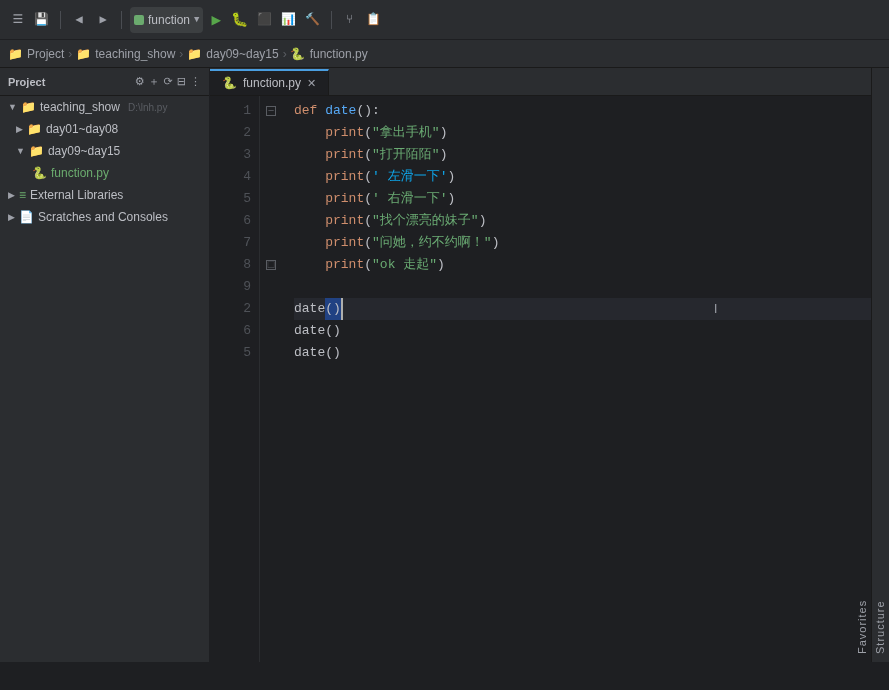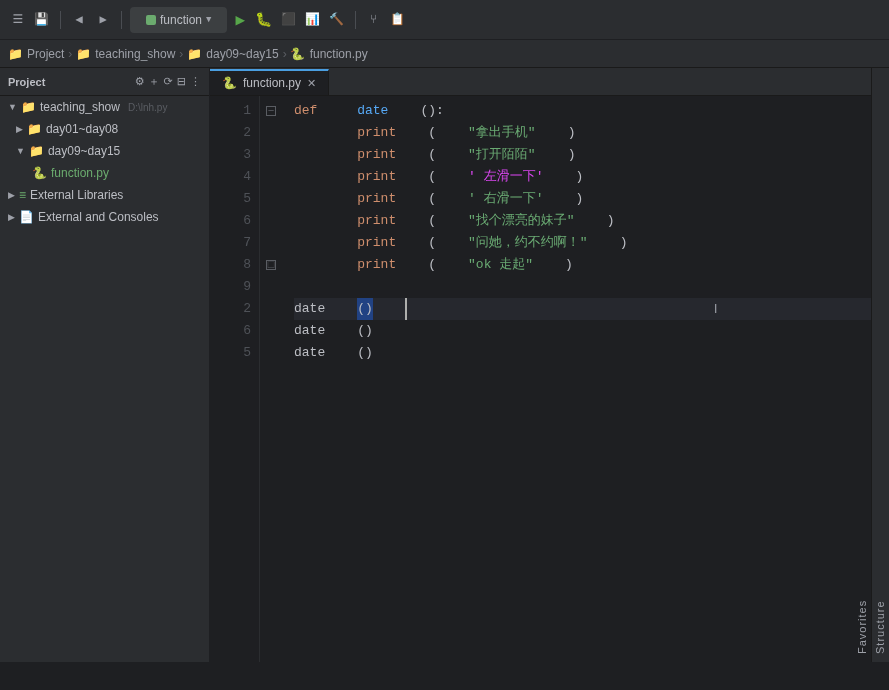--- a/index.html
+++ b/index.html
@@ -37,21 +37,21 @@
       width: 1px;
       height: 18px;
       background: #4a4d52;
       margin: 0 4px;
     }
     .run-config {
       display: flex;
       align-items: center;
       background: #3c3f41;
       border-radius: 4px;
-      padding: 2px 16px;
+      padding: 2px 4px;
       gap: 4px;
       cursor: pointer;
       height: 26px;
     }
     .run-config-icon {
       width: 10px;
       height: 10px;
       background: #6bab6e;
       border-radius: 2px;
     }
@@ -215,21 +215,20 @@
       overflow-x: auto;
       position: relative;
     }
     .code-line {
       height: 22px;
       line-height: 22px;
       white-space: pre;
       display: flex;
       align-items: center;
       position: relative;
-      gap: 32px;
     }
     
     .kw { color: #cf8e6d; } 
     .fn { color: #56a8f5; } 
     .paren { color: #bcbec4; }
     .cursor-line {
       background: #26282e;
     }
 
     
@@ -337,21 +336,21 @@
       <span>function.py</span>
     </div>
     <div class="sidebar-item indent-0">
       <span class="arrow">▶</span>
       <span style="color:#6bab6e;">≡</span>
       <span>External Libraries</span>
     </div>
     <div class="sidebar-item indent-0">
       <span class="arrow">▶</span>
       <span>📄</span>
-      <span>External and Consoles</span>
+      <span>Scratches and Consoles</span>
     </div>
   </div>
 
   <div class="editor-container">
 
     <div class="tab-bar">
       <div class="tab active">
         <span class="py-color">🐍</span>
         <span>function.py</span>
         <span class="tab-close">✕</span>
@@ -404,21 +403,21 @@
 
           <div class="code-line">
             <span style="color:#bcbec4;">    </span><span class="kw">print</span><span style="color:#bcbec4;">(</span><span style="color:#6aab73;">"拿出手机"</span><span style="color:#bcbec4;">)</span>
           </div>
 
           <div class="code-line">
             <span style="color:#bcbec4;">    </span><span class="kw">print</span><span style="color:#bcbec4;">(</span><span style="color:#6aab73;">"打开陌陌"</span><span style="color:#bcbec4;">)</span>
           </div>
 
           <div class="code-line">
-            <span style="color:#bcbec4;">    </span><span class="kw">print</span><span style="color:#bcbec4;">(</span><span style="color:#d946ef;">' 左滑一下'</span><span style="color:#bcbec4;">)</span>
+            <span style="color:#bcbec4;">    </span><span class="kw">print</span><span style="color:#bcbec4;">(</span><span style="color:#0ea5e9;">' 左滑一下'</span><span style="color:#bcbec4;">)</span>
           </div>
 
           <div class="code-line">
             <span style="color:#bcbec4;">    </span><span class="kw">print</span><span style="color:#bcbec4;">(</span><span style="color:#6aab73;">' 右滑一下'</span><span style="color:#bcbec4;">)</span>
           </div>
 
           <div class="code-line">
             <span style="color:#bcbec4;">    </span><span class="kw">print</span><span style="color:#bcbec4;">(</span><span style="color:#6aab73;">"找个漂亮的妹子"</span><span style="color:#bcbec4;">)</span>
           </div>
 

